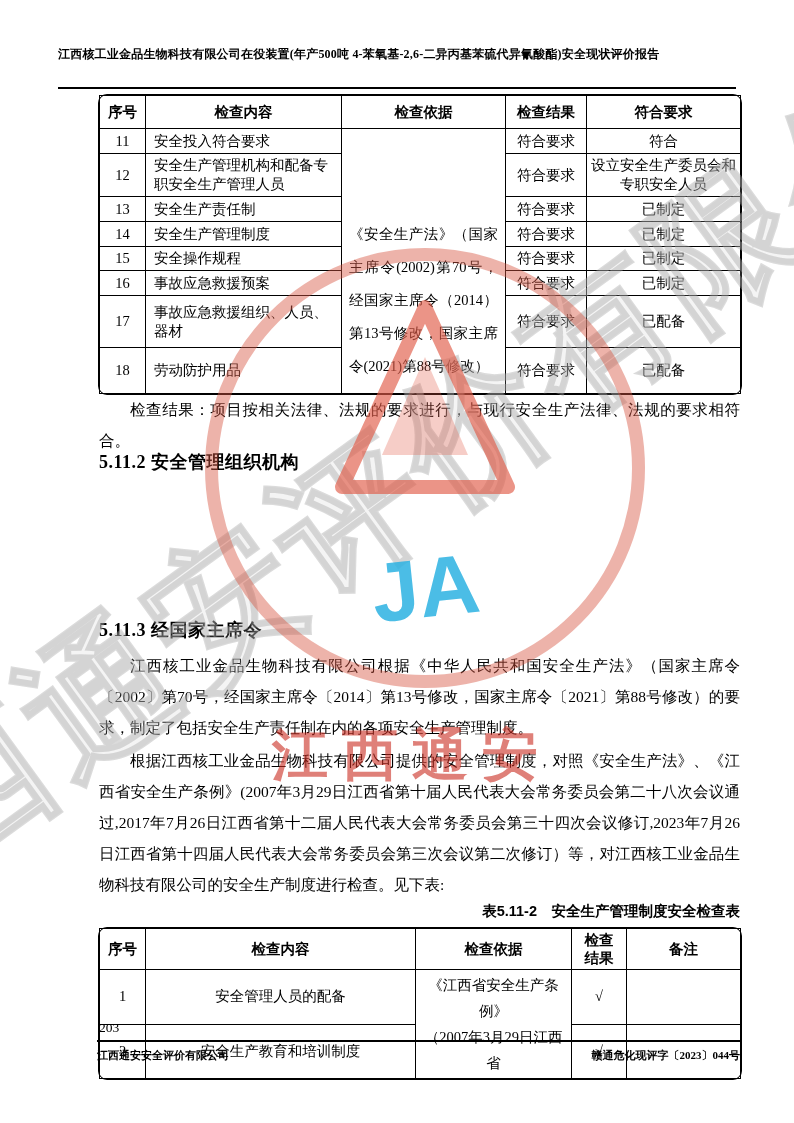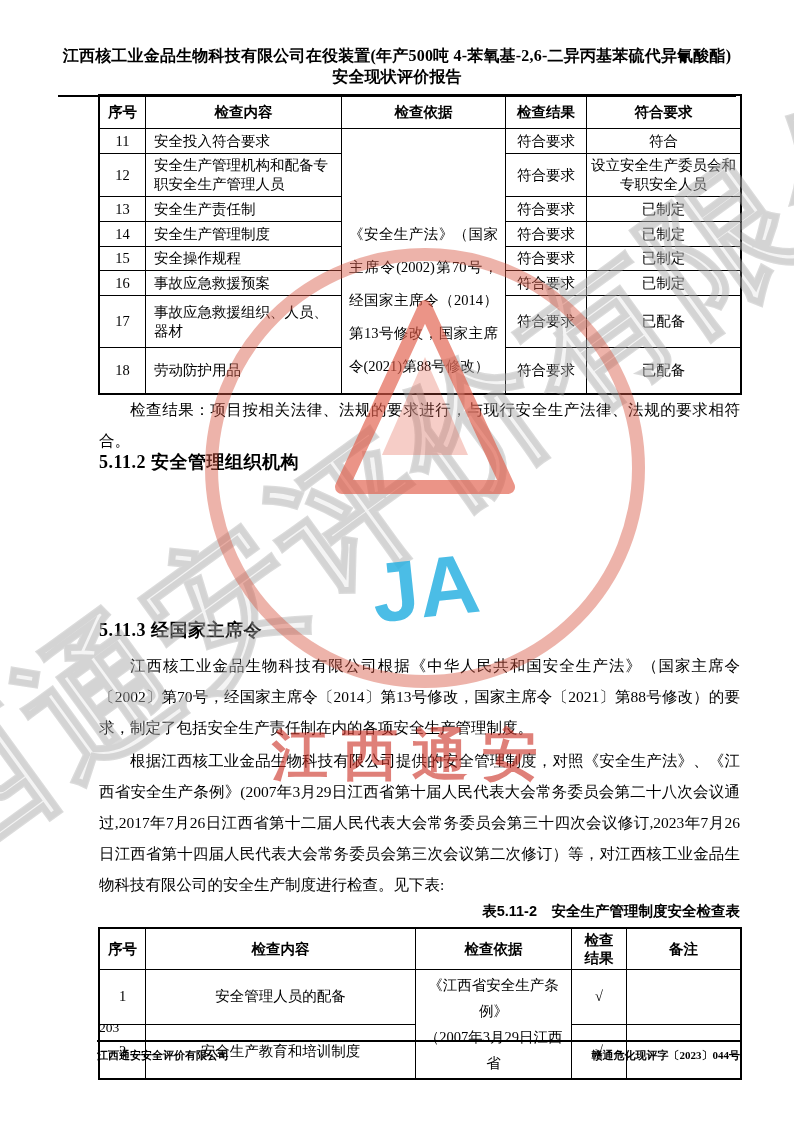--- a/index.html
+++ b/index.html
@@ -5,40 +5,40 @@
   * { margin:0; padding:0; box-sizing:border-box; }
   html,body { background:#ffffff; }
   .page {
     position:relative; width:794px; height:1123px; margin:0 auto;
     background:#ffffff; overflow:hidden; color:#000;
     font-family:"Liberation Serif","DejaVu Serif",serif;
   }
   
   .doc-header {
     position:absolute; top:46px; left:58px; width:678px;
-    text-align:center; font-size:16px; font-weight:bold;
-    padding-bottom:7px; border-bottom:2.2px solid #000;
+    text-align:left; font-size:12px; font-weight:bold;
+    padding-bottom:24px; border-bottom:2.2px solid #000;
     letter-spacing:0.2px;
   }
   
   .abs { position:absolute; left:99px; width:641px; }
   .para {
     font-size:15.5px; line-height:31px; text-align:justify;
     text-indent:2em;
   }
   .heading {
     font-family:Liberation Serif, serif;
     font-weight:bold; font-size:18px; letter-spacing:0.5px;
   }
   .caption {
     font-family:"Liberation Sans","DejaVu Sans",sans-serif;
     font-weight:bold; font-size:14.5px; text-align:right;
   }
   
-  table { border-collapse:collapse; table-layout:fixed; width:641px; font-size:14.5px; }
+  table { border-collapse:collapse; table-layout:fixed; width:641px; font-size:14.5px;border-radius:8px; }
   td, th { border:1px solid #000; vertical-align:middle; padding:2px 4px; }
   th { font-weight:bold; text-align:center; }
   .t-outer { outline:1px solid #000; }
   .c-center { text-align:center; }
   .c-left   { text-align:left; padding-left:8px; }
   .basis-cell {
     vertical-align:bottom; text-align:justify;
     padding:6px 7px 10px 7px; line-height:33px;
   }
   .preline { white-space:pre-line; }

